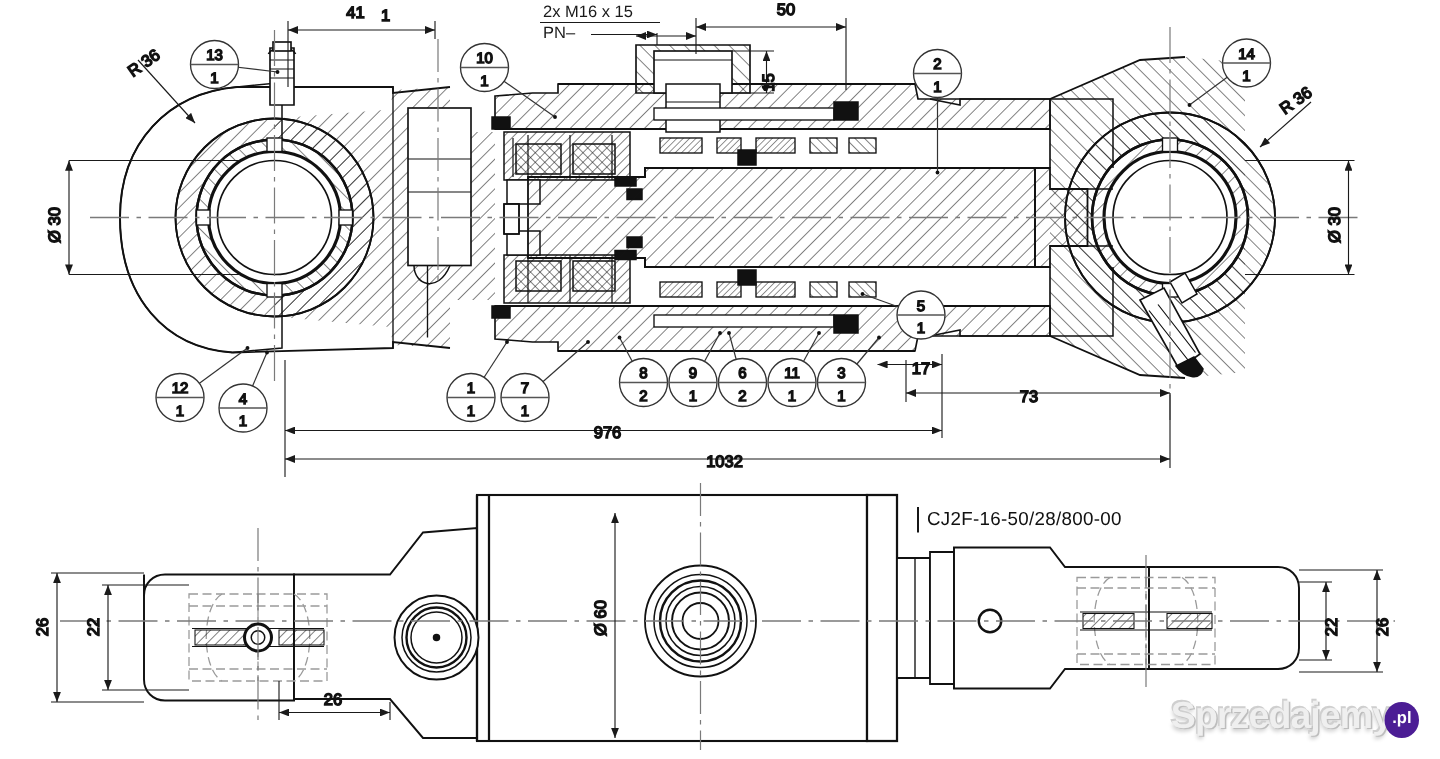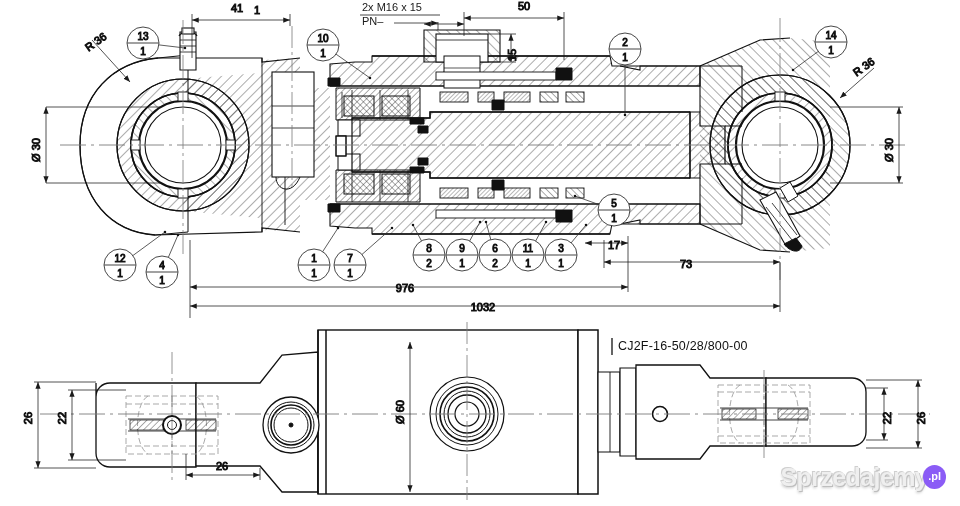--- a/index.html
+++ b/index.html
@@ -3,25 +3,25 @@
 <meta charset="utf-8">
 <style>
   html,body{margin:0;padding:0;background:#ffffff;}
   body{width:960px;height:506px;overflow:hidden;
        font-family:"Liberation Sans",sans-serif;color:#000;}
   #sheet{position:relative;width:960px;height:506px;background:#fff;}
   svg{position:absolute;left:0;top:0;}
   .dimtxt{font-family:"Liberation Sans",sans-serif;font-size:11px;fill:#1a1a1a;}
   .balloontxt{font-family:"Liberation Sans",sans-serif;font-size:10px;fill:#1a1a1a;}
   .partno{font-family:"Liberation Sans",sans-serif;font-size:12.5px;fill:#111;letter-spacing:0.2px;}
-  .wm{position:absolute;right:14px;bottom:14px;display:flex;align-items:center;
+  .wm{position:absolute;right:14px;bottom:14px;display:flex;align-items:flex-end;
       font-family:"Liberation Sans",sans-serif;font-weight:bold;font-size:25px;
       color:#efefef;text-shadow:1px 1px 0 #bdbdbd,-1px -1px 0 #cfcfcf,0 2px 3px rgba(0,0,0,.22);
       letter-spacing:-0.6px;}
-  .wm-pl{margin-left:-5px;margin-top:-2px;background:#8b5cf6;color:#fff;border-radius:50%;
+  .wm-pl{margin-left:-5px;margin-top:-2px;background:#4c1d95;color:#fff;border-radius:50%;
          font-size:11px;line-height:1;padding:6px 5px 7px 5px;text-shadow:none;letter-spacing:0;}
 </style>
 </head>
 <body>
 
 <div id="sheet">
 
   <svg id="cad" width="960" height="506" viewBox="0 0 960 506">
     <defs>
       <marker id="ar" markerWidth="9" markerHeight="7" refX="9" refY="3.5" orient="auto">

